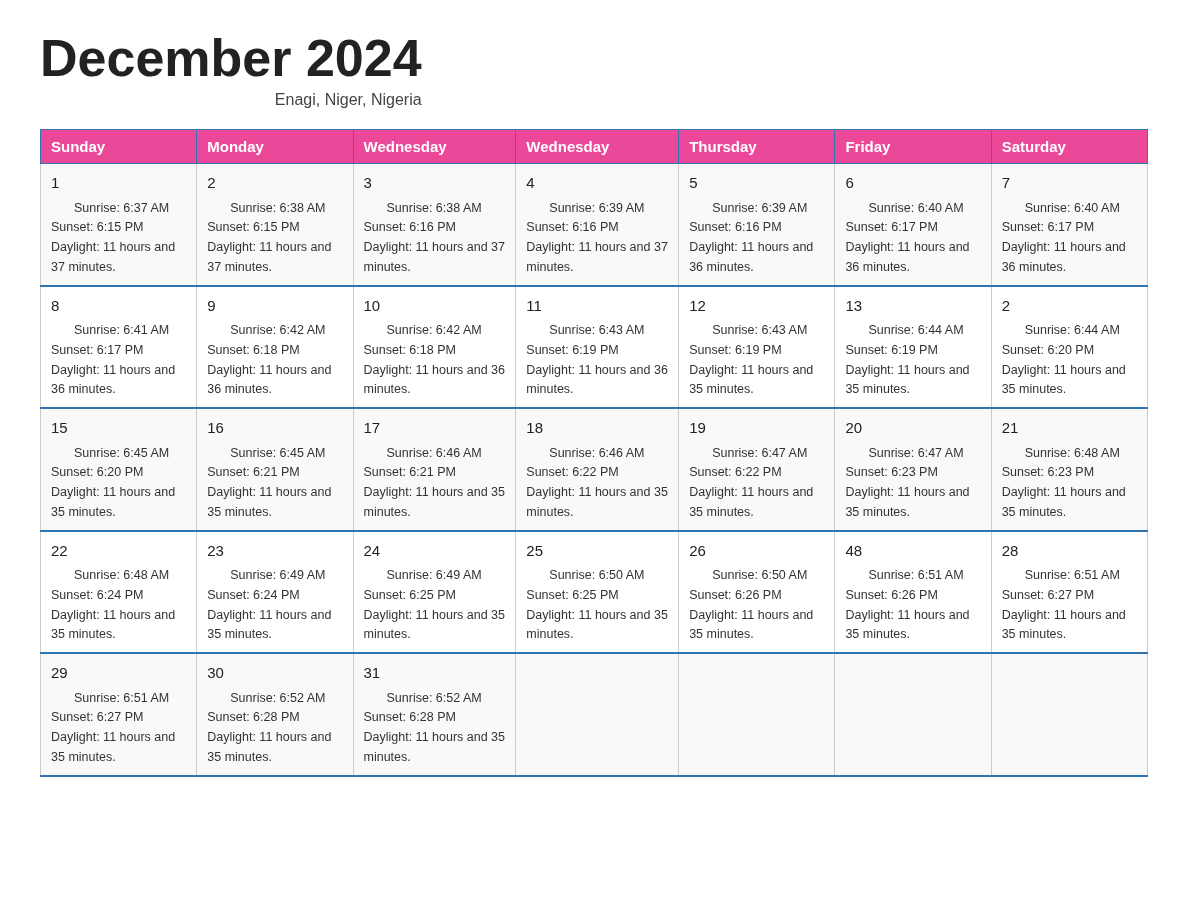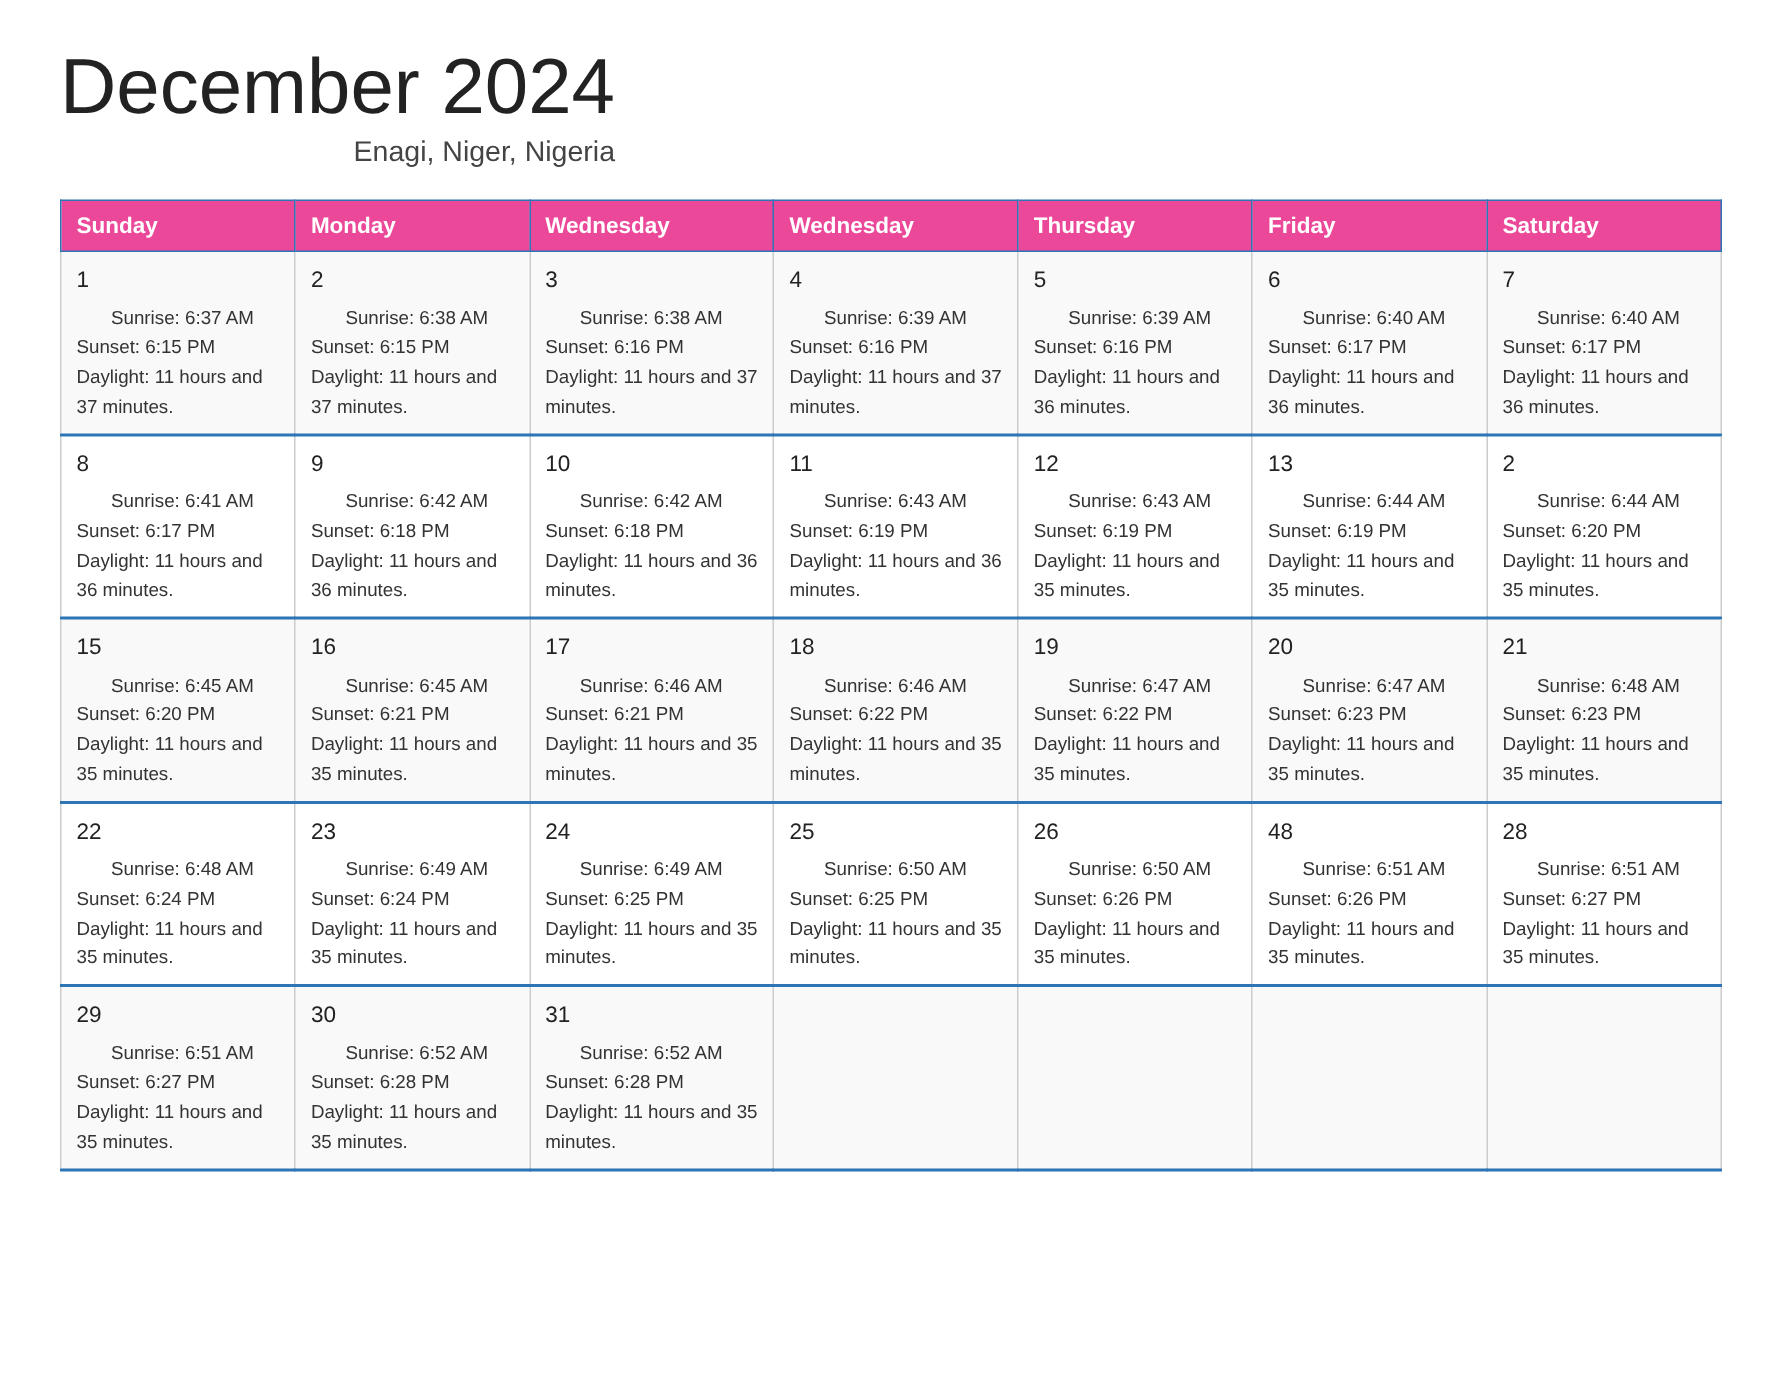--- a/index.html
+++ b/index.html
@@ -30,26 +30,26 @@
       font-size: 28px;
       font-weight: bold;
       color: #1a6fb5;
       letter-spacing: 1px;
     }
     .title-area {
       text-align: right;
     }
     .month-title {
       font-size: 52px;
-      font-weight: normal;
+      font-weight: bold;
       color: #222;
       line-height: 1.1;
     }
     .location {
-      font-size: 19px;
+      font-size: 16px;
       color: #444;
       margin-top: 4px;
     }
     table {
       width: 100%;
       border-collapse: collapse;
     }
     thead tr {
       background-color: #ec4899;
     }

